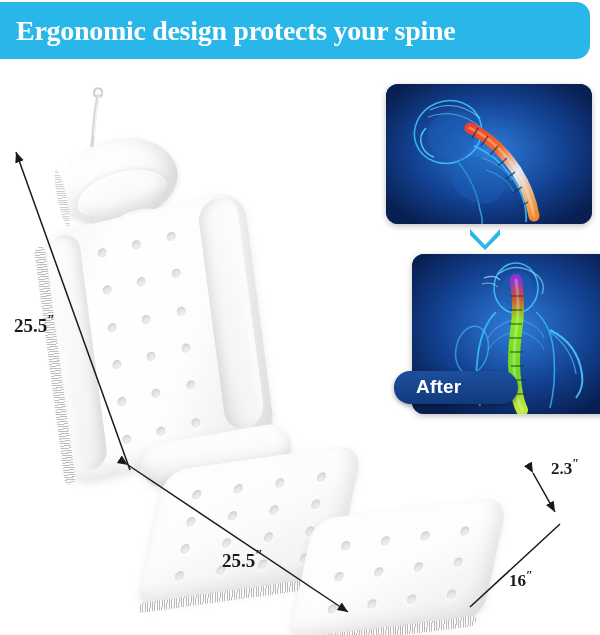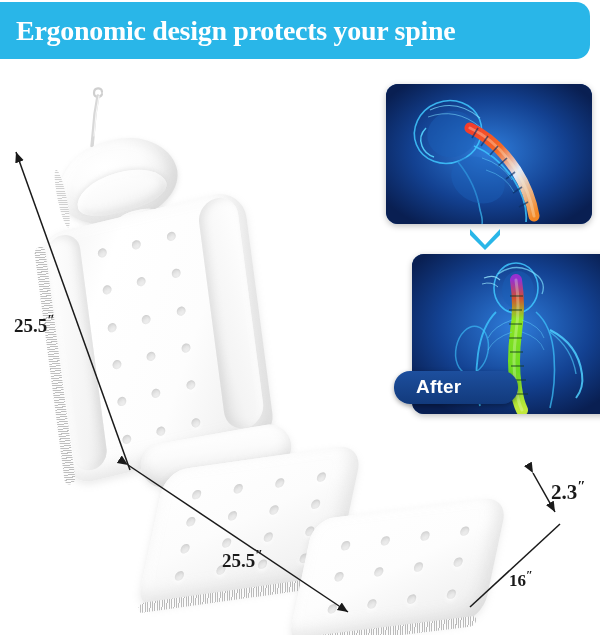--- a/index.html
+++ b/index.html
@@ -313,21 +313,21 @@
   }
   .dim-label {
     position: absolute;
     font-family: Liberation Serif, serif;
     font-weight: bold;
     color: #1a1a1a;
     white-space: nowrap;
   }
   .dim-25-left  { left: 14px;  top: 313px; font-size: 19px; }
   .dim-25-bot   { left: 222px; top: 548px; font-size: 19px; }
-  .dim-23       { left: 551px; top: 478px; font-size: 21px; }
+  .dim-23       { left: 551px; top: 456px; font-size: 17px; }
   .dim-16       { left: 509px; top: 568px; font-size: 17px; }
   .inch-mark {
     font-size: 0.72em;
     vertical-align: super;
     font-weight: bold;
     letter-spacing: -1px;
   }
 
   
   .compare {

